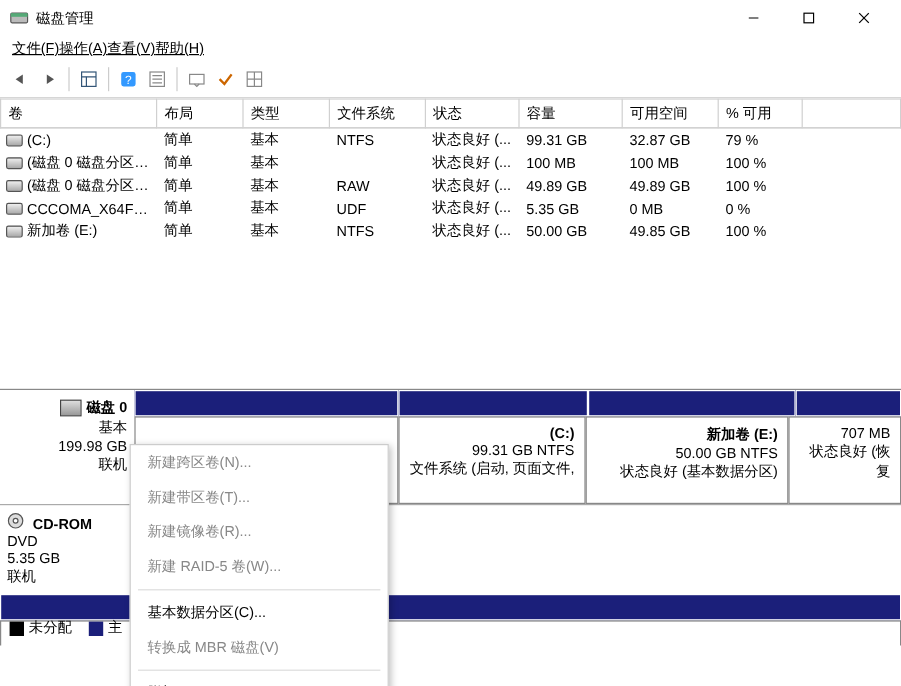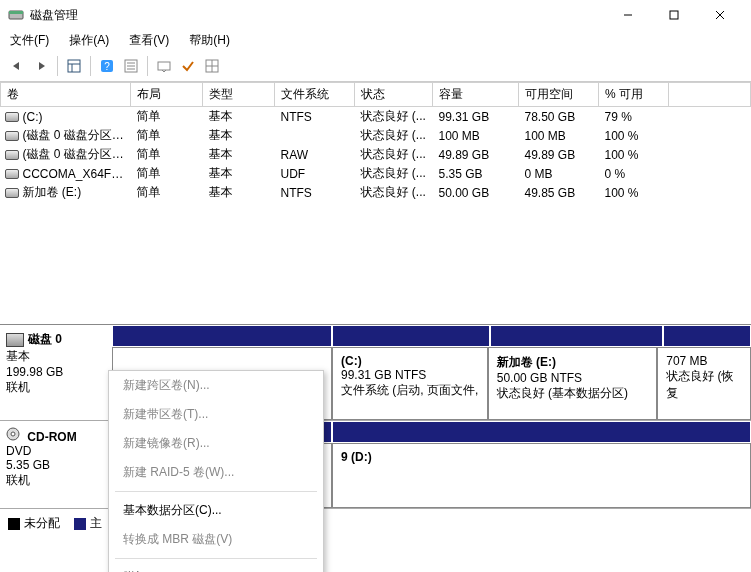--- a/index.html
+++ b/index.html
@@ -2,21 +2,21 @@
 <html><head>
 <meta charset="utf-8">
 <style>
   * { box-sizing: border-box; font-family: "Segoe UI", "Microsoft YaHei", sans-serif; }
   body { margin: 0; background: #fff; font-size: 12px; color: #000; width: 751px; }
   .titlebar { height: 30px; display: flex; align-items: center; padding: 0 8px; }
   .titlebar .icon { width: 16px; height: 16px; margin-right: 6px; }
   .titlebar .title { font-size: 12px; }
   .winbtns { margin-left: auto; display: flex; }
   .winbtn { width: 46px; height: 30px; display: flex; align-items: center; justify-content: center; }
-  .menubar { display: flex; gap: 20px; padding: 2px 10px 4px 10px; font-size: 12px; }
+  .menubar { display: flex; gap: 0; padding: 2px 10px 4px 10px; font-size: 12px; text-decoration: underline; }
   .toolbar { display: flex; align-items: center; gap: 2px; padding: 2px 6px 4px 6px; border-bottom: 1px solid #ccc; }
   .tbtn { width: 22px; height: 22px; display: flex; align-items: center; justify-content: center; border: 1px solid transparent; }
   .tsep { width: 1px; height: 20px; background: #ccc; margin: 0 3px; }
   .grid { width: 100%; border-collapse: collapse; table-layout: fixed; }
   .grid th { text-align: left; font-weight: 400; font-size: 12px; background: #fff; border: 1px solid #d0d0d0; padding: 3px 6px; white-space: nowrap; overflow: hidden; }
   .grid td { font-size: 12px; padding: 1px 6px; white-space: nowrap; overflow: hidden; text-overflow: ellipsis; }
   .grid td:first-child { padding-left: 4px; }
   .rowicon { display:inline-block; width:14px; height:10px; border:1px solid #555; border-radius:2px; background:linear-gradient(#eee,#aaa); vertical-align:middle; margin-right:4px;}
   .listwrap { height: 242px; overflow: hidden; }
   .diskarea { border-top: 1px solid #888; }
@@ -155,21 +155,21 @@
   </tr>
       </thead>
   <tbody id="vrows">
         <tr>
           <td><span class="rowicon"></span>(C:)</td>
           <td>简单</td>
           <td>基本</td>
           <td>NTFS</td>
           <td>状态良好 (...</td>
           <td>99.31 GB</td>
-          <td>78.50 GB</td>
+          <td>32.87 GB</td>
           <td>79 %</td>
           <td></td>
         </tr>
         <tr>
           <td><span class="rowicon"></span>(磁盘 0 磁盘分区 1)</td>
           <td>简单</td>
           <td>基本</td>
           <td></td>
           <td>状态良好 (...</td>
           <td>100 MB</td>
@@ -208,21 +208,21 @@
           <td>50.00 GB</td>
           <td>49.85 GB</td>
           <td>100 %</td>
           <td></td>
         </tr>
       </tbody>
 </table>
 </div>
 
 <div class="diskarea">
-  <div class="diskrow" style="height:96px;">
+  <div class="diskrow" style="height:96px;text-align:right;">
     <div class="diskinfo">
       <div><span class="ic"></span><span class="name">磁盘 0</span></div>
       <div>基本</div>
       <div>199.98 GB</div>
       <div>联机</div>
     </div>
     <div class="diskmap">
       <div class="hdr">
         <div class="hdrseg" style="flex:0 0 220px"></div>
         <div class="hdrseg" style="flex:1"></div>
@@ -246,21 +246,21 @@
         </div>
         <div class="part" style="flex:0.55">
           <div class="pn"></div>
           <div>707 MB</div>
           <div>状态良好 (恢复</div>
         </div>
       </div>
     </div>
   </div>
 
-  <div class="diskrow" style="height:88px;">
+  <div class="diskrow" style="height:88px;flex-direction:column;">
     <div class="diskinfo">
       <div><span><svg width="18" height="14">
               <circle cx="7" cy="7" r="6" fill="#ddd" stroke="#555"></circle>
               <circle cx="7" cy="7" r="2" fill="#fff" stroke="#555"></circle>
             </svg></span> <span class="name">CD-ROM</span></div>
       <div>DVD</div>
       <div>5.35 GB</div>
       <div>联机</div>
     </div>
     <div class="diskmap">

